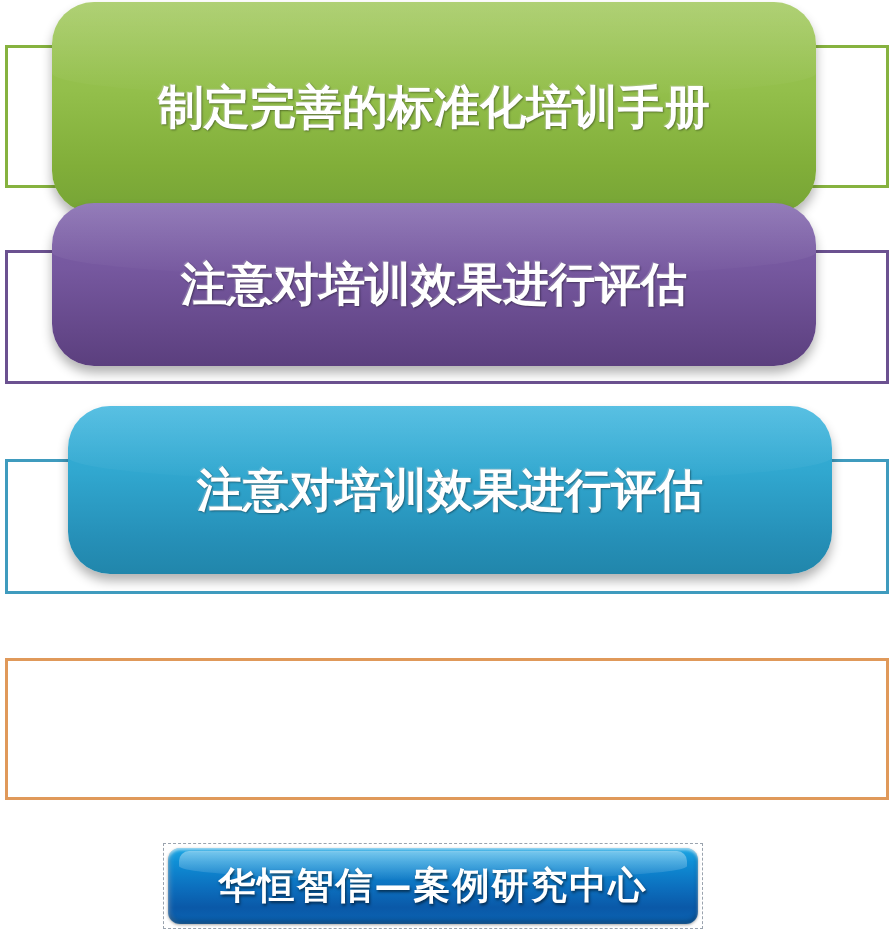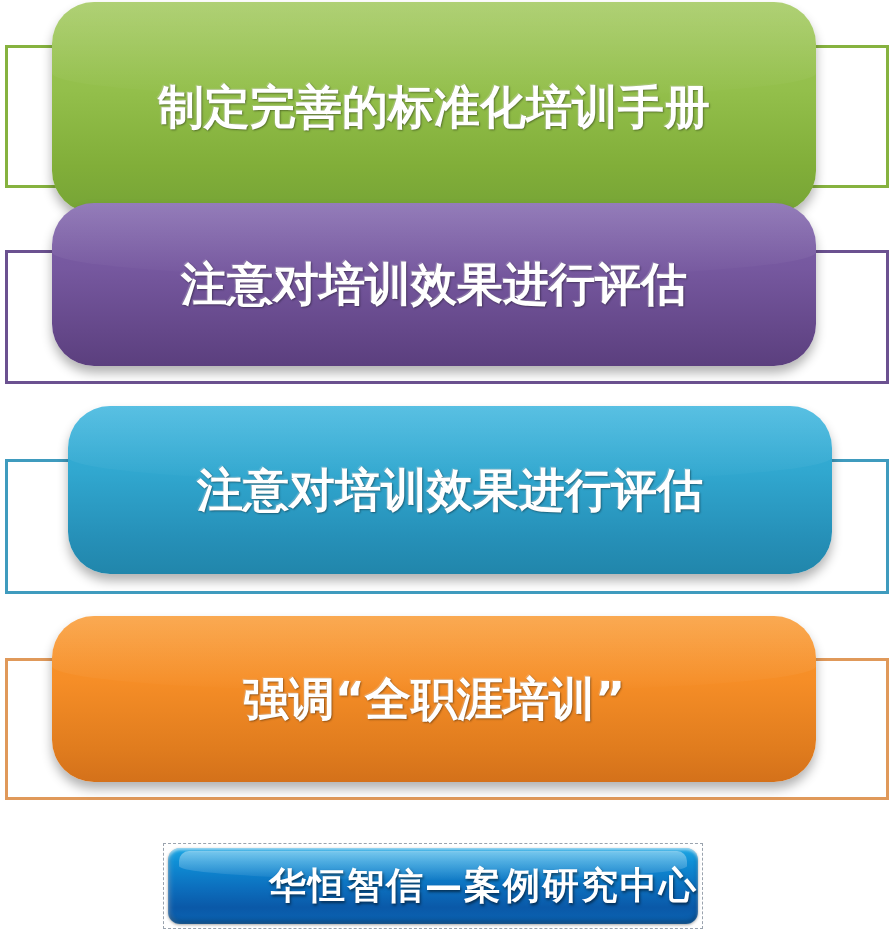--- a/index.html
+++ b/index.html
@@ -118,21 +118,21 @@
         #0C6FBE 52%,
         #0A59A8 78%,
         #0B63B2 100%);
     box-shadow:
       inset 0 2px 3px rgba(255,255,255,0.55),
       inset 0 -3px 5px rgba(0,0,0,0.30),
       inset 3px 0 4px rgba(255,255,255,0.18),
       0 1px 3px rgba(0,0,0,0.35);
     display: flex;
     align-items: center;
-    justify-content: flex-end;
+    justify-content: center;
     overflow: hidden;
   }
   #footer-badge::before {
     content: "";
     position: absolute;
     left: 2%; right: 2%; top: 3px;
     height: 38%;
     border-radius: 10px 10px 50% 50% / 10px 10px 14px 14px;
     background: linear-gradient(to bottom, rgba(255,255,255,0.40), rgba(255,255,255,0.02));
     pointer-events: none;
@@ -163,23 +163,20 @@
   <div class="pill" id="pill-2">
     <span class="pill-label">注意对培训效果进行评估</span>
   </div>
 
   <div class="outline-rect" id="rect-3"></div>
   <div class="pill" id="pill-3">
     <span class="pill-label">注意对培训效果进行评估</span>
   </div>
 
   <div class="outline-rect" id="rect-4"></div>
-  <div class="pill" id="pill-4">
-    <span class="pill-label">强调“全职涯培训”</span>
-  </div>
 
   <div id="footer-wrap">
     <div id="footer-badge">
       <span id="footer-label">华恒智信—案例研究中心</span>
     </div>
   </div>
 
 </div>
 
 </body></html>

